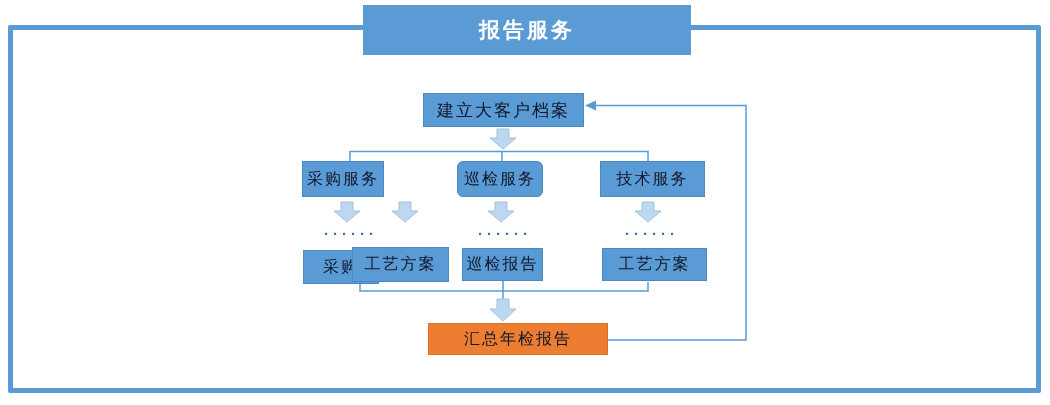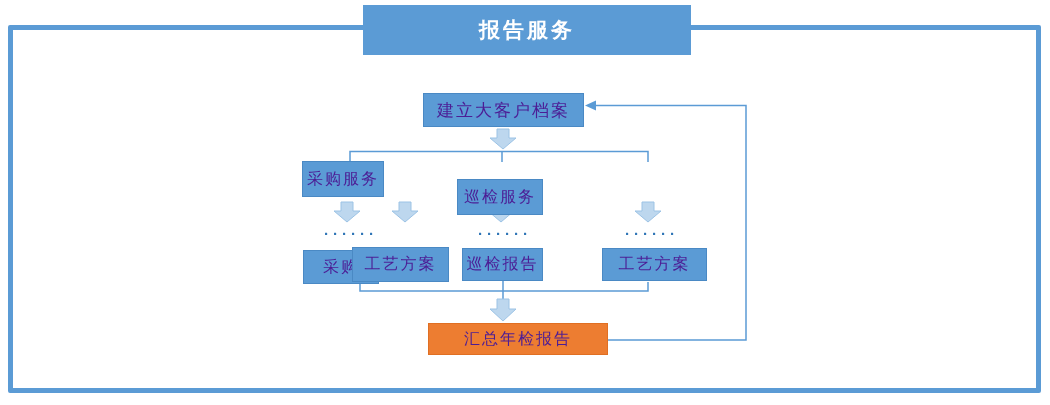--- a/index.html
+++ b/index.html
@@ -32,21 +32,21 @@
     font-weight: bold;
     letter-spacing: 3px;
     display: flex; align-items: center; justify-content: center;
     z-index: 6;
   }
   
   .node {
     position: absolute;
     background: #5b9bd5;
     border: 1px solid #4a89c4;
-    color: #4c1d95;
+    color: #0f172a;
     display: flex; align-items: center; justify-content: center;
     font-size: 16px;
     letter-spacing: 2px;
     box-sizing: border-box;
     z-index: 2;
     white-space: nowrap;
     overflow: hidden;
   }
   .node.overlap { z-index: 3; }
   .node.orange {
@@ -89,21 +89,22 @@
     <polygon points="341,202 353,202 353,211 360,211 347,222 334,211 341,211" fill="#bdd7ee" stroke="#9cc3e5"></polygon>
     <polygon points="399,202 411,202 411,211 418,211 405,222 392,211 399,211" fill="#bdd7ee" stroke="#9cc3e5"></polygon>
     <polygon points="495,202 507,202 507,211 514,211 501,222 488,211 495,211" fill="#bdd7ee" stroke="#9cc3e5"></polygon>
     <polygon points="642,202 654,202 654,211 661,211 648,222 635,211 642,211" fill="#bdd7ee" stroke="#9cc3e5"></polygon>
     <polygon points="497,299 509,299 509,309 516,309 503,321 490,309 497,309" fill="#bdd7ee" stroke="#9cc3e5"></polygon>
   </svg>
 
   <div class="node" style="left:423px; top:93px; width:161px; height:34px; font-size:17px;">建立大客户档案</div>
 
   <div class="node" style="left:302px; top:161px; width:82px; height:36px;">采购服务</div>
-  <div class="node" style="left:457px; top:179px; width:86px; height:36px;">巡检服务</div>
+  <div class="node" style="left:457px; top:161px; width:86px; height:36px;border-radius:6px;">巡检服务</div>
+  <div class="node" style="left:600px; top:161px; width:105px; height:36px;">技术服务</div>
 
   <div class="dots" style="left:306px; top:228px;">······</div>
   <div class="dots" style="left:460px; top:228px;">······</div>
   <div class="dots" style="left:607px; top:228px;">······</div>
 
   <div class="node" style="left:303px; top:250px; width:76px; height:34px;">采购</div>
   <div class="node overlap" style="left:352px; top:247px; width:97px; height:35px;">工艺方案</div>
   <div class="node" style="left:462px; top:248px; width:81px; height:33px;">巡检报告</div>
   <div class="node" style="left:602px; top:248px; width:105px; height:33px;">工艺方案</div>
 

